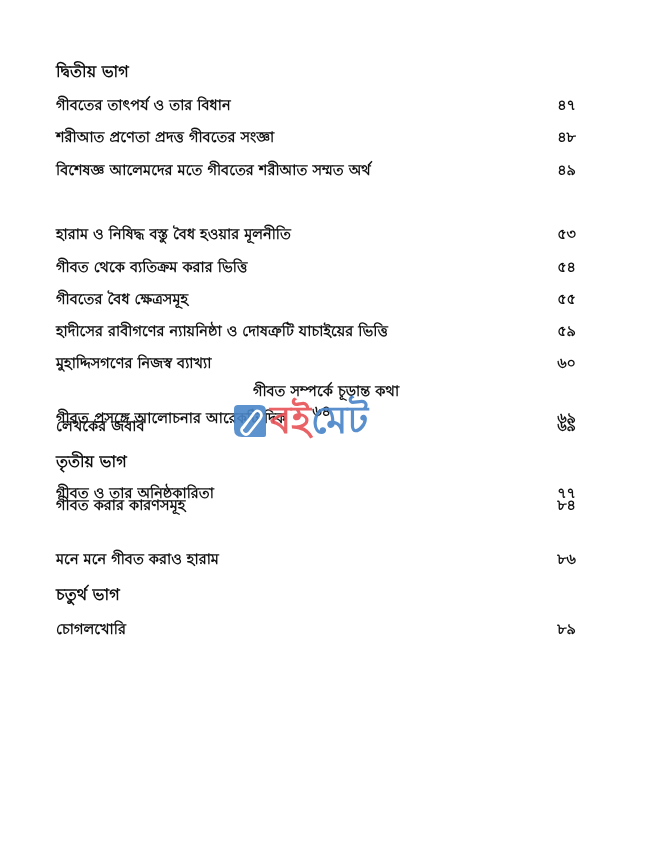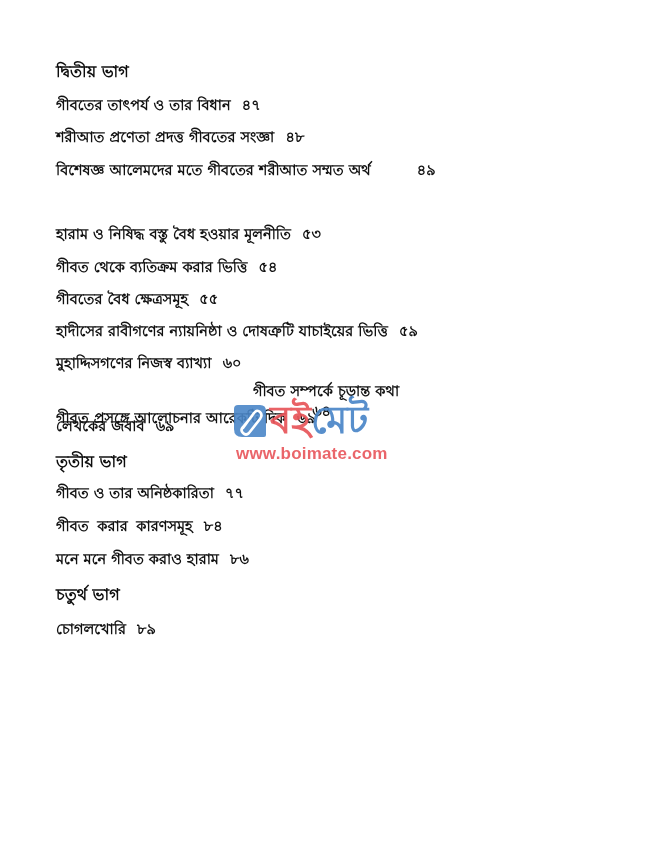--- a/index.html
+++ b/index.html
@@ -28,20 +28,21 @@
       font-weight: bold;
       line-height: 20px;
       color: #0d0d0d;
     }
     .entry {
       position: absolute;
       left: 56px;
       width: 540px;
       height: 22px;
       display: flex;
+      justify-content: space-between;
       align-items: center;
       cursor: pointer;
     }
     .entry-title {
       font-size: 14.5px;
       font-weight: bold;
       line-height: 20px;
       color: #111111;
       white-space: nowrap;
     }
@@ -157,21 +158,21 @@
     <span class="entry-title">লেখকের জবাব</span>
     <span class="entry-page">৬৯</span>
   </div>
 
   <div class="section-heading" style="top:452px;">তৃতীয় ভাগ</div>
 
   <div class="entry" style="top:482px;">
     <span class="entry-title">গীবত ও তার অনিষ্ঠকারিতা</span>
     <span class="entry-page">৭৭</span>
   </div>
-  <div class="entry" style="top:516px;font-family:Liberation Mono, monospace;">
+  <div class="entry" style="top:494px;">
     <span class="entry-title">গীবত করার কারণসমূহ</span>
     <span class="entry-page">৮৪</span>
   </div>
   <div class="entry" style="top:548px;">
     <span class="entry-title">মনে মনে গীবত করাও হারাম</span>
     <span class="entry-page">৮৬</span>
   </div>
 
   <div class="section-heading" style="top:585px;">চতুর্থ ভাগ</div>
 
@@ -184,16 +185,15 @@
     <div class="wm-logo-row">
       <span class="wm-clip">
         <svg width="36" height="38" viewBox="0 0 36 38">
           <path d="M6 4 H28 Q34 4 34 10 V34 Q34 36 32 36 H10 Q2 36 2 28 V8 Q2 4 6 4 Z" fill="#4a86c8" opacity="0.9"></path>
           <path d="M11 27 L22 12 Q25 8 28 11 Q31 14 28 18 L17 32 Q14 35 11 32 Q8 29 11 26 L20 15" fill="none" stroke="#ffffff" stroke-width="2.6" stroke-linecap="round"></path>
         </svg>
       </span>
       <span class="wm-boi">বই</span>
       <span class="wm-mate">মেট</span>
     </div>
-    <div class="wm-url">www.boimate.com</div>
   </div>
 
 </div>
 
 </body></html>

